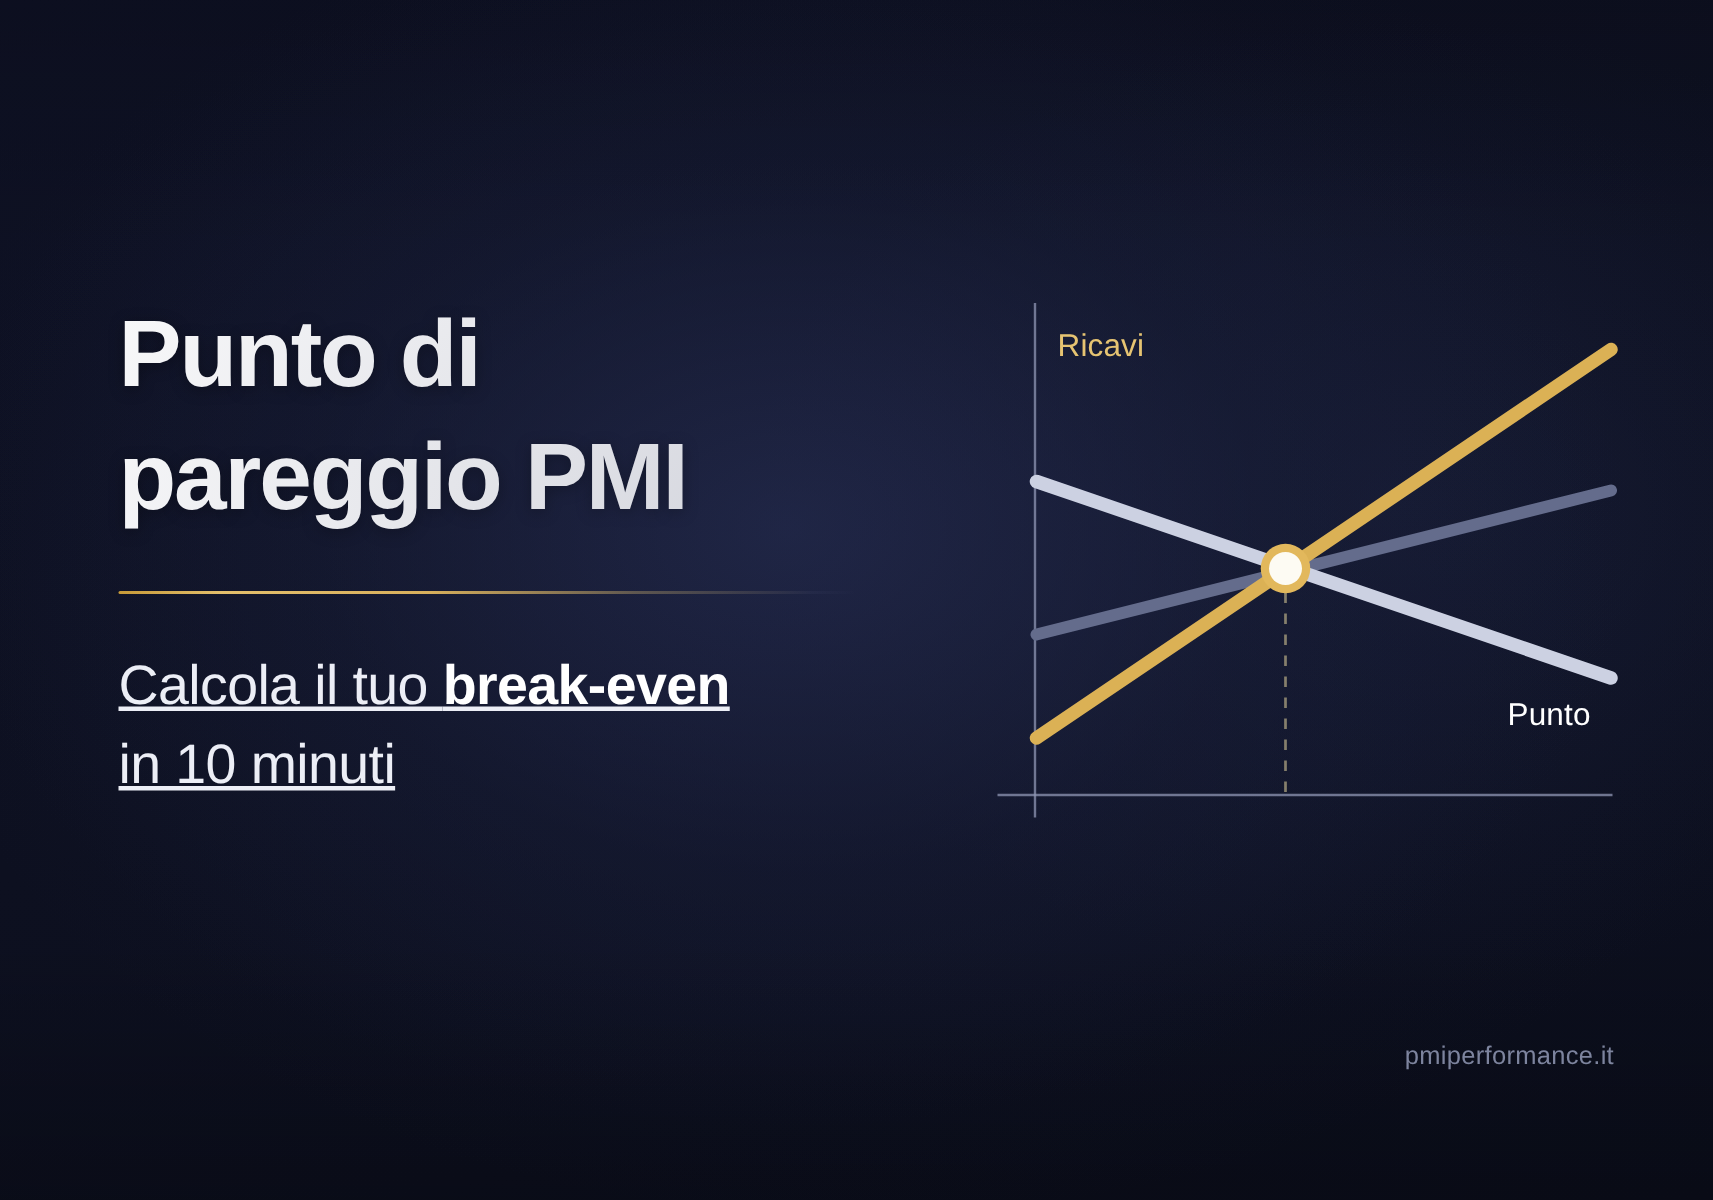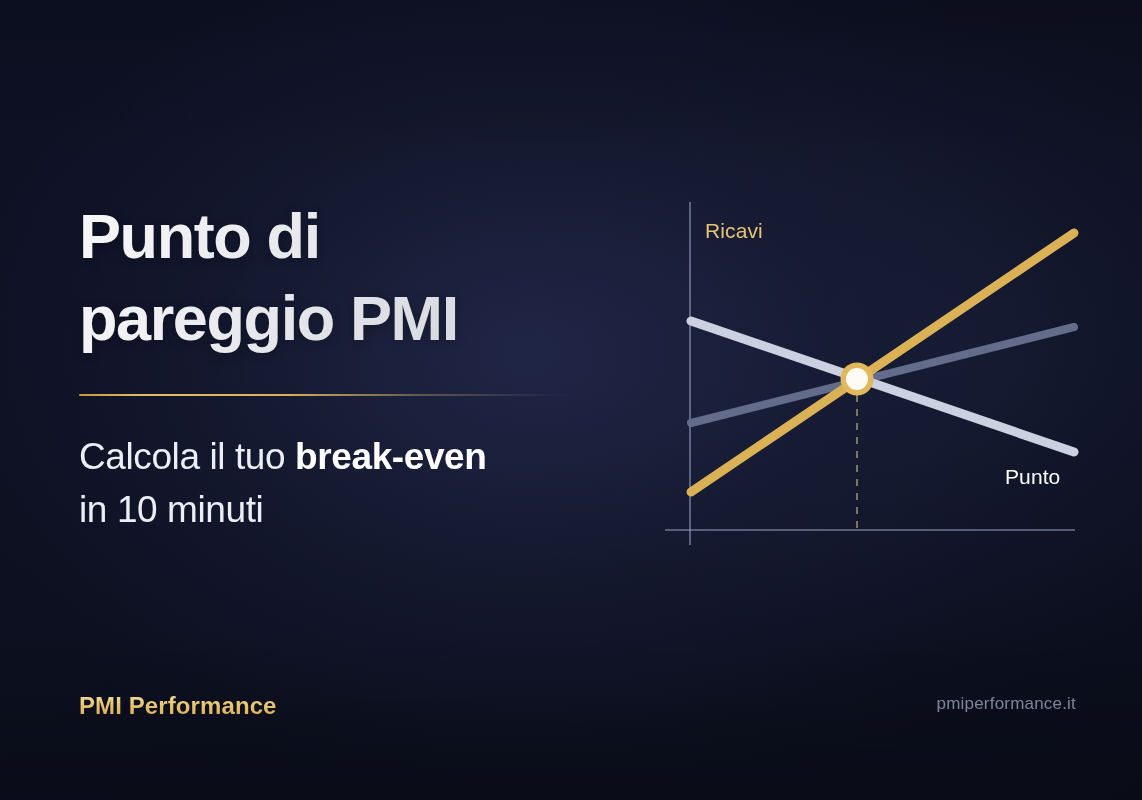--- a/index.html
+++ b/index.html
@@ -57,21 +57,21 @@
     left: 79px;
     top: 431px;
     width: 540px;
     font-size: 37px;
     font-weight: 400;
     line-height: 1.42;
     letter-spacing: -0.4px;
     color: #eceef6;
     z-index: 4;
   }
-  .subhead .ln { display: block; }
+  .subhead .ln { display: block; text-decoration: underline; }
   .subhead b { font-weight: 700; color: #ffffff; }
 
   
   .brand {
     position: absolute;
     left: 79px;
     top: 692px;
     font-size: 24px;
     font-weight: 700;
     letter-spacing: 0.1px;
@@ -131,21 +131,20 @@
     <span class="ln">pareggio PMI</span>
   </h1>
 
   <div class="gold-rule"></div>
 
   <div class="subhead">
     <span class="ln"><span>Calcola il tuo </span><b>break-even</b></span>
     <span class="ln">in 10 minuti</span>
   </div>
 
-  <div class="brand">PMI Performance</div>
   <div class="site">pmiperformance.it</div>
 
   <div class="chart-wrap">
     <svg width="440" height="380" viewBox="0 0 440 380">
 
       <line class="axis-line" x1="35" y1="22" x2="35" y2="365"></line>
 
       <line class="axis-line" x1="10" y1="350" x2="420" y2="350"></line>
 
       <line class="series-fixed" x1="36" y1="243" x2="419" y2="147"></line>

